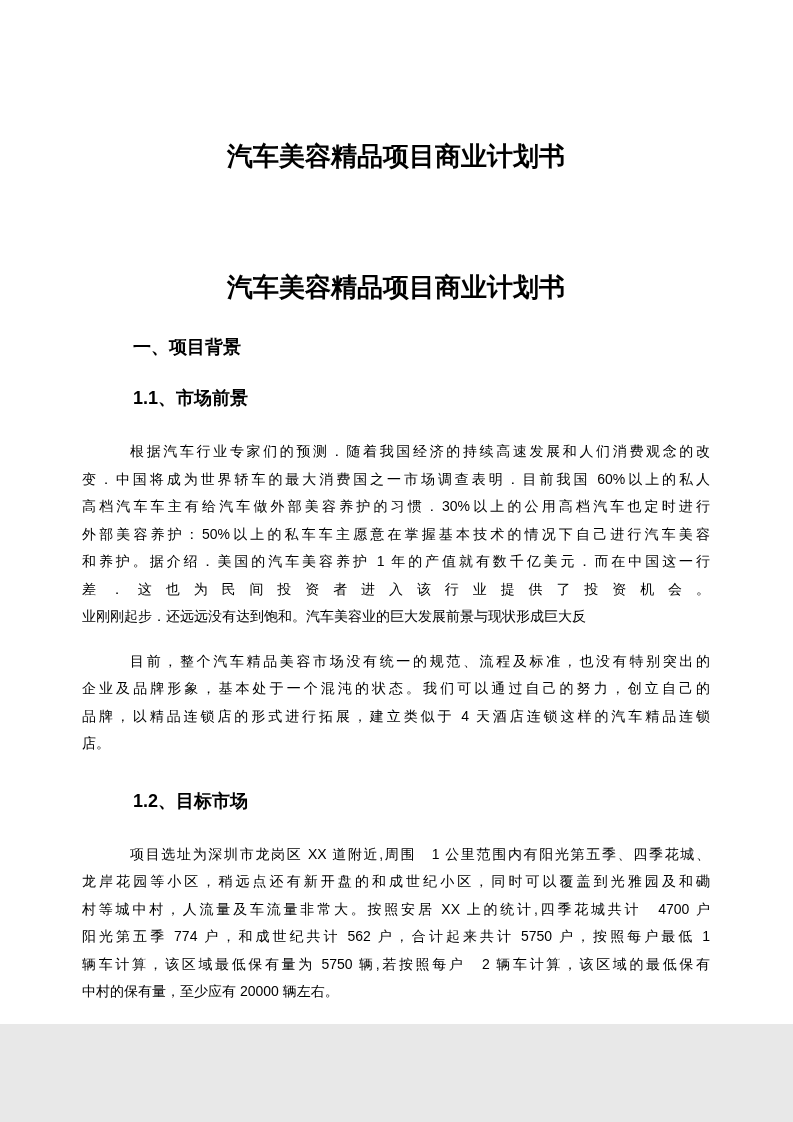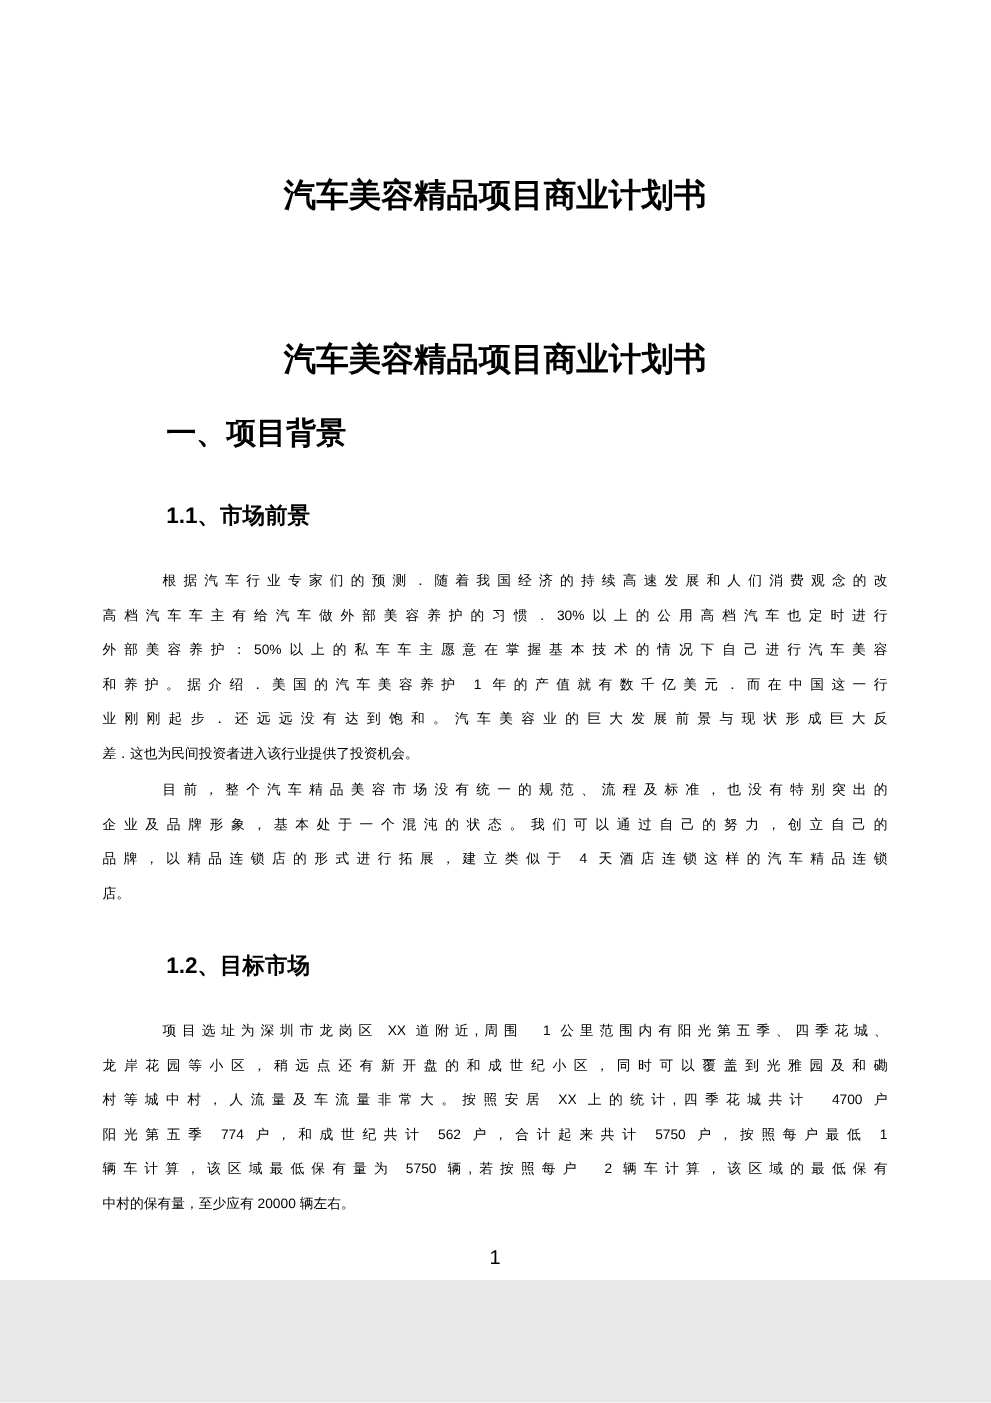--- a/index.html
+++ b/index.html
@@ -22,38 +22,38 @@
     font-weight: bold;
     font-size: 26px;
     line-height: 30px;
     white-space: nowrap;
   }
   .cover-title { padding-top: 141px; }
   .body-title  { margin-top: 101px; }
   .h-sec {
     margin-top: 32px;
     padding-left: 51px;
-    font-size: 24px;
+    font-size: 18px;
     font-weight: bold;
     line-height: 26px;
   }
   .h-sub {
     padding-left: 51px;
     font-size: 18px;
     font-weight: bold;
     line-height: 26px;
   }
-  .h-sub.first { margin-top: 39px; }
+  .h-sub.first { margin-top: 25px; }
   .h-sub.second { margin-top: 30px; }
   .para {
-    font-size: 11px;
+    font-size: 14px;
     line-height: 27.5px;
   }
   .para.p1 { margin-top: 27px; }
-  .para.p2 { margin-top: 2px; }
+  .para.p2 { margin-top: 17px; }
   .para.p3 { margin-top: 27px; }
   .para .pline {
     text-align: justify;
     text-align-last: justify;
     white-space: nowrap;
   }
   .para .pline:first-child { text-indent: 48px; }
   .para .pline:last-child { text-align-last: left; }
   .page-number {
     margin-top: 20px;
@@ -71,25 +71,26 @@
     <div class="doc-title cover-title">汽车美容精品项目商业计划书</div>
 
     <div class="doc-title body-title">汽车美容精品项目商业计划书</div>
 
     <div class="h-sec">一、项目背景</div>
 
     <div class="h-sub first">1.1、市场前景</div>
 
     <div class="para p1">
         <div class="pline">根据汽车行业专家们的预测．随着我国经济的持续高速发展和人们消费观念的改</div>
+        <div class="pline">变．中国将成为世界轿车的最大消费国之一市场调查表明．目前我国 60%以上的私人</div>
         <div class="pline">高档汽车车主有给汽车做外部美容养护的习惯．30%以上的公用高档汽车也定时进行</div>
         <div class="pline">外部美容养护：50%以上的私车车主愿意在掌握基本技术的情况下自己进行汽车美容</div>
         <div class="pline">和养护。据介绍．美国的汽车美容养护 1 年的产值就有数千亿美元．而在中国这一行</div>
+        <div class="pline">差．这也为民间投资者进入该行业提供了投资机会。</div>
         <div class="pline">业刚刚起步．还远远没有达到饱和。汽车美容业的巨大发展前景与现状形成巨大反</div>
-        <div class="pline">差．这也为民间投资者进入该行业提供了投资机会。</div>
       </div>
 
     <div class="para p2">
         <div class="pline">目前，整个汽车精品美容市场没有统一的规范、流程及标准，也没有特别突出的</div>
         <div class="pline">企业及品牌形象，基本处于一个混沌的状态。我们可以通过自己的努力，创立自己的</div>
         <div class="pline">品牌，以精品连锁店的形式进行拓展，建立类似于 4 天酒店连锁这样的汽车精品连锁</div>
         <div class="pline">店。</div>
       </div>
 
     <div class="h-sub second">1.2、目标市场</div>

